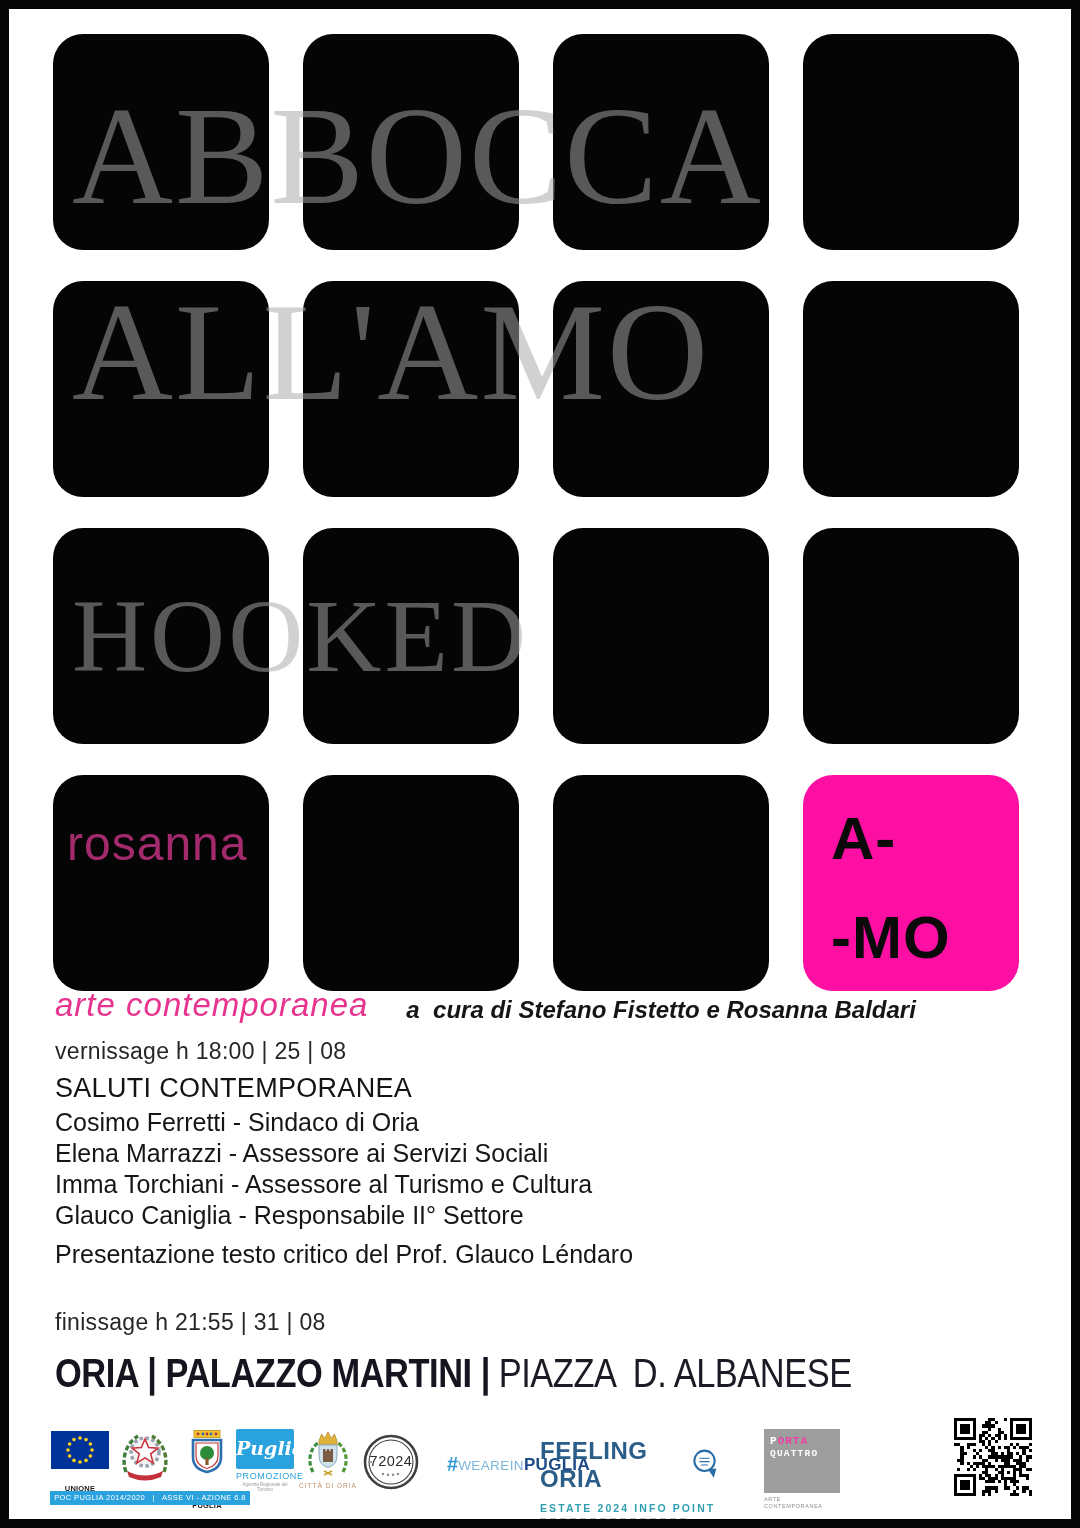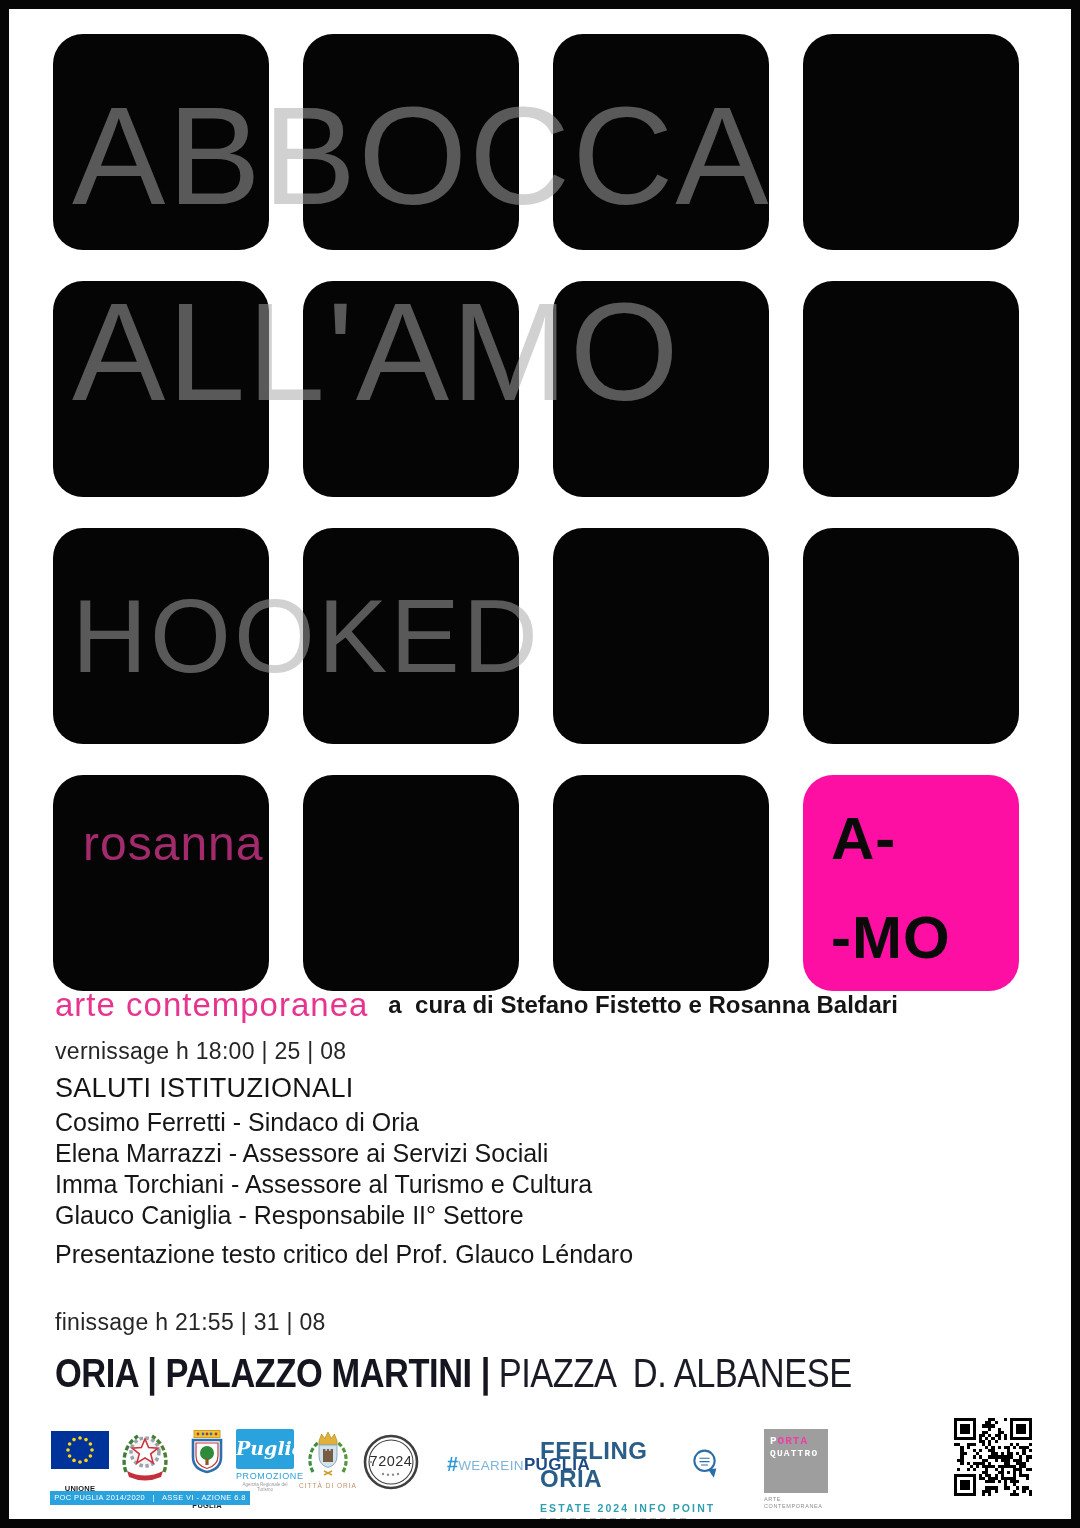--- a/index.html
+++ b/index.html
@@ -10,35 +10,35 @@
   .frame{position:absolute; inset:0; border:9px solid #060606; z-index:60; pointer-events:none;}
 
   
   .tiles{
     position:absolute; left:53px; top:34px; z-index:1;
     display:grid; grid-template-columns:repeat(4,216px); grid-auto-rows:216px;
     column-gap:34px; row-gap:31px;
   }
   .tile{background:#050505; border-radius:30px; position:relative; box-sizing:border-box;}
   .tile.pink{background:var(--pink-tile,#fc0fa2);}
-  .artist-name{padding:34px 0 0 30px; font-size:48px; line-height:70px;
+  .artist-name{padding:34px 0 0 14px; font-size:48px; line-height:70px;
     color:var(--artist-pink,#a32b6d); letter-spacing:1px;}
   .amo-text{padding:14px 0 0 28px; font-size:60px; line-height:99px; font-weight:700;
     color:#0a0a0a; letter-spacing:1px;}
 
   
   .bigword{position:absolute; left:72px; z-index:2; line-height:1;
-    color:rgba(167,167,167,0.52); letter-spacing:2px; white-space:nowrap;}
+    color:rgba(167,167,167,0.52); letter-spacing:2px; white-space:nowrap;font-family:Liberation Serif, serif;}
   .bigword.w1{top:86px;  font-size:140px;}
   .bigword.w2{top:282px; font-size:140px;}
   .bigword.w3{top:584px; font-size:104px; letter-spacing:3px;}
 
   
   .abs{position:absolute;}
-  .genre-row{left:55px; top:986px; display:flex; align-items:center; gap:20px; white-space:pre;}
+  .genre-row{left:55px; top:986px; display:flex; align-items:flex-end; gap:38px; white-space:pre;font-style:italic;}
   .genre{font-size:33px; color:var(--accent-pink,#e6348f); letter-spacing:1px;}
   .curators{font-size:24px; font-weight:700; color:#151515; white-space:pre;}
   .vernissage{left:55px; top:1038px; font-size:23px; color:#262626; letter-spacing:0.3px;}
   .saluti-title{left:55px; top:1073px; font-size:27px; color:#141414; letter-spacing:0.3px;}
   .saluti-list{left:55px; top:1107px; font-size:25px; line-height:31px; color:#161616;}
   .presentation{left:55px; top:1238px; font-size:25px; line-height:33px; color:#161616;}
   .finissage{left:55px; top:1309px; font-size:23px; color:#262626; letter-spacing:0.3px;}
   .venue{left:55px; top:1351px; font-size:40px; color:#15151f; white-space:nowrap;
     letter-spacing:-0.5px; transform:scaleX(0.86); transform-origin:left top;}
   .venue .primary{font-weight:700;}
@@ -66,21 +66,21 @@
   .hashtag .hash{font-size:20px; font-weight:700; color:#2f99d4; vertical-align:-1px;}
   .hashtag .light{font-size:13.5px; color:#7db4da; letter-spacing:0.4px;}
   .hashtag .boldp{font-size:17px; font-weight:800; color:var(--navy,#1d4a86); letter-spacing:0.3px;}
   .feeling{left:540px; top:12px; width:180px; text-align:left;}
   .feeling-row{display:flex; align-items:center; gap:2px;}
   .feeling-title{font-size:24px; font-weight:800; color:var(--feeling-navy,#2a5d87); letter-spacing:0.5px;}
   .feeling-sub{font-size:10.5px; font-weight:700; color:var(--teal,#2f9fb0); letter-spacing:2.1px; margin-top:9px;}
   .feeling-micro{width:150px; height:3px; margin-top:4px;
     background:repeating-linear-gradient(90deg,#bdbdbd 0 6px,transparent 6px 10px);}
   .porta{left:764px; top:4px; width:80px; text-align:left;}
-  .porta-box{width:64px; height:64px; background:#9e9e9e; padding:6px 0 0 6px; box-sizing:border-box;}
+  .porta-box{width:76px; height:64px; background:#9e9e9e; padding:6px 0 0 6px; box-sizing:border-box;}
   .porta-l1{font-size:11px; font-weight:800; letter-spacing:1px; color:#fff; font-family:"Liberation Mono", monospace;}
   .porta-l1 .orta{color:var(--orta-pink,#ee3fa4);}
   .porta-l2{font-size:9.5px; font-weight:800; letter-spacing:1.2px; color:#fff; font-family:"Liberation Mono", monospace; margin-top:1px;}
   .porta-sub{font-size:5.5px; color:#8f8f8f; letter-spacing:0.6px; margin-top:3px; line-height:6.5px;}
   .qr{position:absolute; left:948px; top:1412px; width:90px; height:90px; z-index:6;}
 </style>
 </head>
 <body>
 
 <div class="poster">
@@ -115,21 +115,21 @@
 
   <div class="bigword w1">ABBOCCA</div>
   <div class="bigword w2">ALL'AMO</div>
   <div class="bigword w3">HOOKED</div>
 
   <div class="abs genre-row">
     <span class="genre">arte contemporanea</span>
     <span class="curators">a  cura di Stefano Fistetto e Rosanna Baldari</span>
   </div>
   <div class="abs vernissage">vernissage h 18:00 | 25 | 08</div>
-  <div class="abs saluti-title">SALUTI ISTITUZIONALI</div>
+  <div class="abs saluti-title">SALUTI CONTEMPORANEA</div>
   <div class="abs saluti-list">
     <div>Cosimo Ferretti - Sindaco di Oria</div>
     <div>Elena Marrazzi - Assessore ai Servizi Sociali</div>
     <div>Imma Torchiani - Assessore al Turismo e Cultura</div>
     <div>Glauco Caniglia - Responsabile II° Settore</div>
   </div>
   <div class="abs presentation">
     <div>Presentazione testo critico del Prof. Glauco Léndaro</div>
   </div>
   <div class="abs finissage">finissage h 21:55 | 31 | 08</div>

